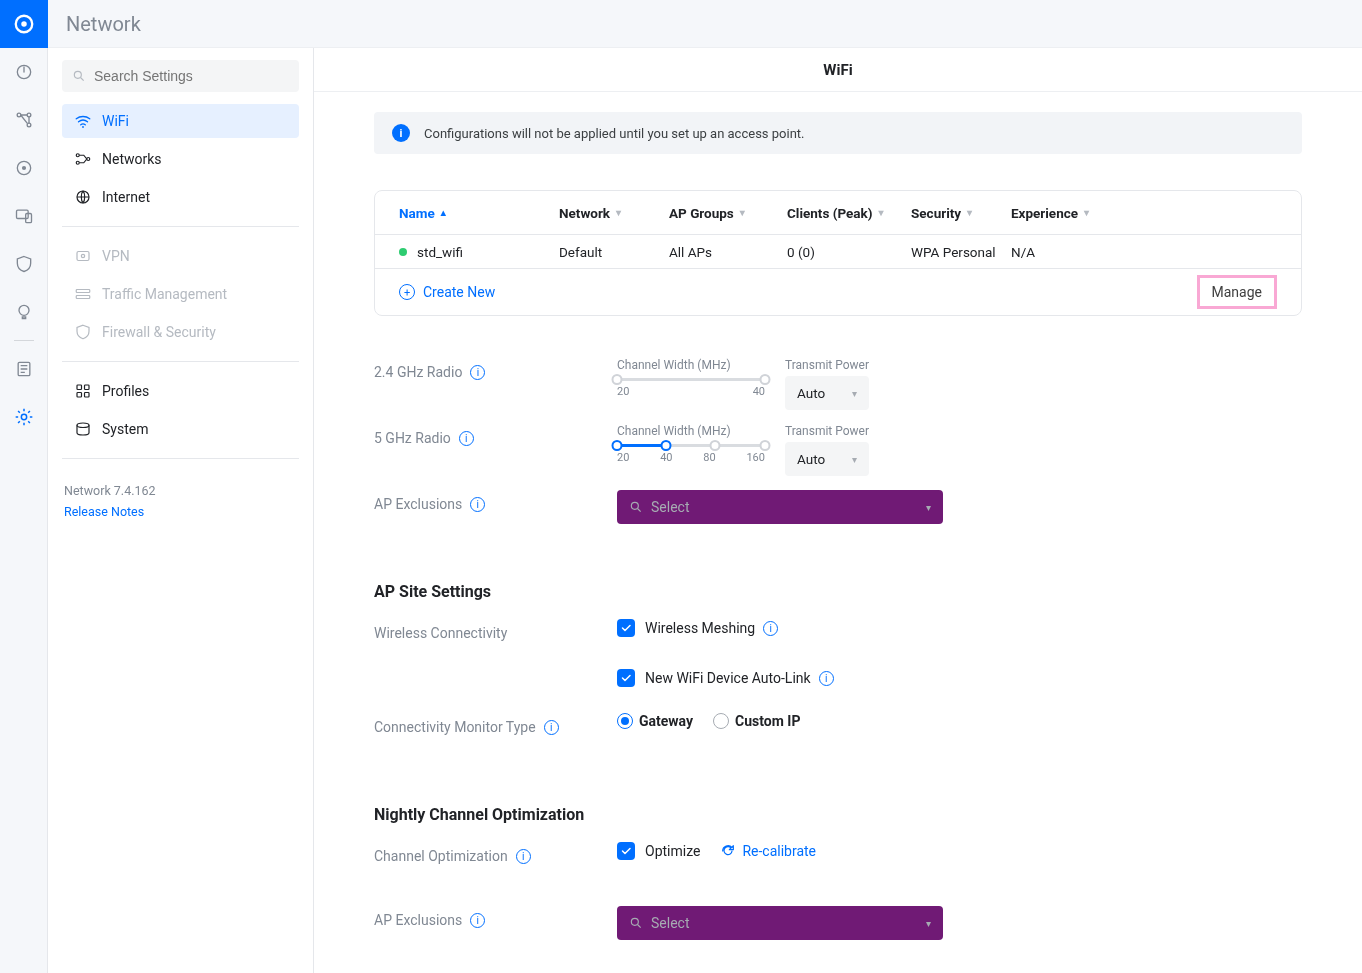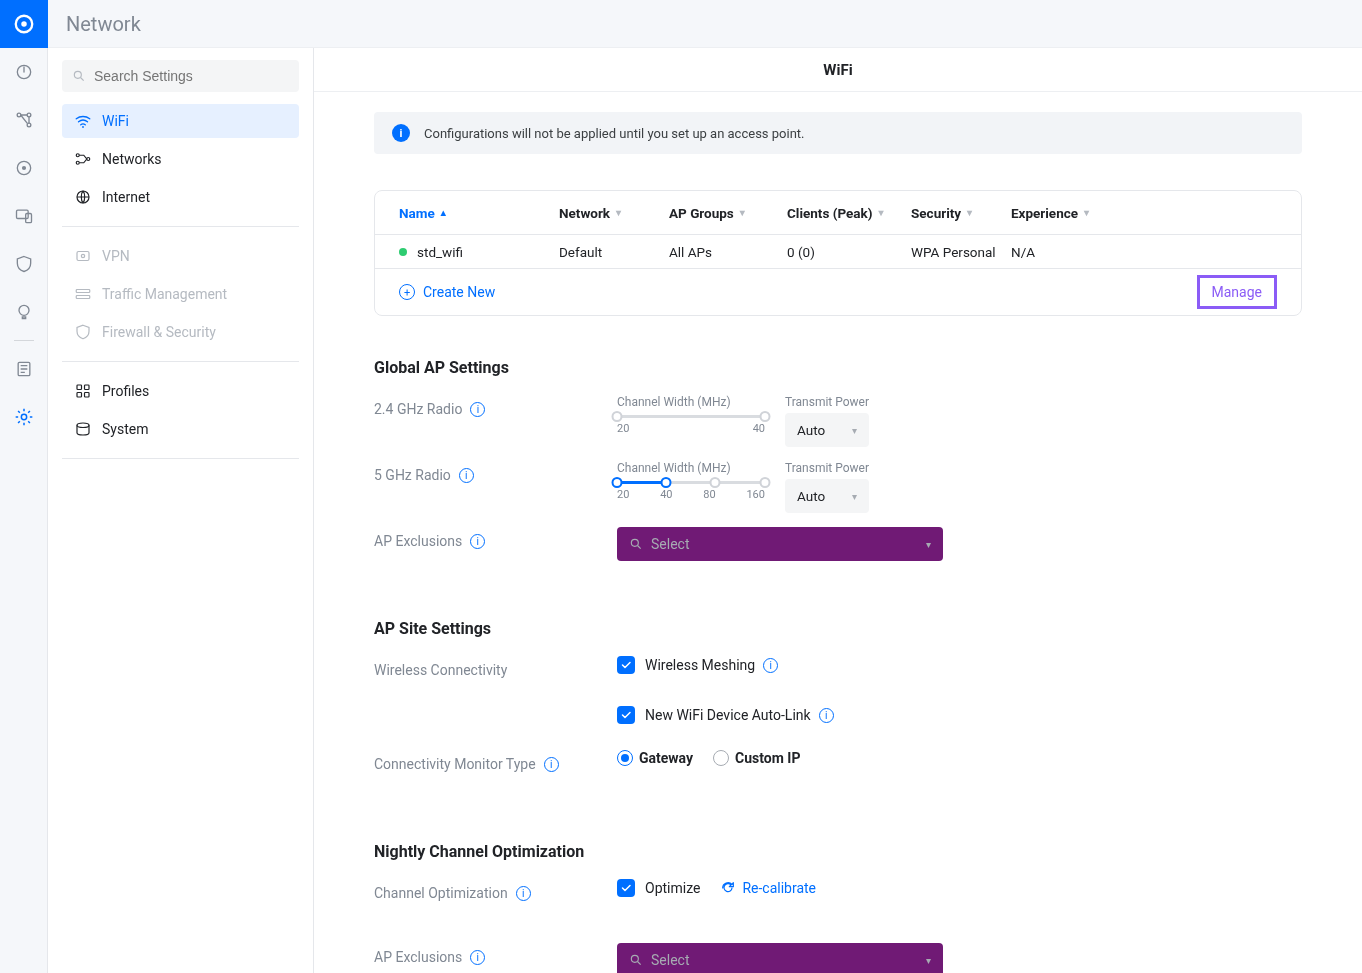--- a/index.html
+++ b/index.html
@@ -35,21 +35,21 @@
 .th { display:flex; align-items:center; cursor:pointer; }
 .th.active { color:#006fff; }
 .th .chev { margin-left:6px; color:#b5bac1; font-size:10px; }
 .th.active .chev { color:#006fff; }
 .col-name{flex:0 0 160px;} .col-net{flex:0 0 110px;} .col-apg{flex:0 0 118px;} .col-cli{flex:0 0 124px;} .col-sec{flex:0 0 100px;} .col-exp{flex:1;}
 .trow { display:flex; align-items:center; height:34px; padding:0 24px; border-bottom:1px solid #e5e7eb; font-size:13.5px; }
 .trow .dot { width:8px; height:8px; border-radius:50%; background:#2ecc71; margin-right:10px;}
 .panel-footer { display:flex; align-items:center; height:46px; padding:0 24px; }
 .create-btn { color:#006fff; display:flex; align-items:center; cursor:pointer; font-size:14px; }
 .create-btn .plus { width:16px;height:16px;border:1.5px solid #006fff;border-radius:50%;display:flex;align-items:center;justify-content:center;margin-right:8px;font-size:11px;line-height:1;}
-.manage-btn { margin-left:auto; color:#8b5cf6; padding:6px 12px; border:3px solid #8b5cf6; cursor:pointer; font-size:14px;}
+.manage-btn { margin-left:auto; color:#404040; padding:6px 12px; border:3px solid #f9a8d4; cursor:pointer; font-size:14px;}
 .section { margin-top:42px; }
 .section h3 { font-size:16px; font-weight:700; margin-bottom:18px; color:#212327; }
 .form-row { display:flex; align-items:flex-start; min-height:50px; margin-bottom:14px; }
 .form-label { flex: 0 0 243px; color:#808893; font-size:14px; display:flex; align-items:center; padding-top:6px; }
 .form-label .info { margin-left:8px; }
 .form-ctrl { flex:1; display:flex; align-items:flex-start; gap:20px; }
 .info { width:15px; height:15px; border:1.2px solid #006fff; border-radius:50%; display:inline-flex; align-items:center; justify-content:center; color:#006fff; font-size:10px; }
 .slider-group { flex:0 0 148px; }
 .slider-caption { font-size:12px; color:#808893; margin-bottom:4px; }
 .slider-track { position:relative; height:3px; background:#d9dce0; border-radius:2px; margin:6px 0 4px 0; }
@@ -225,20 +225,24 @@
             <span class="i">
                 <svg width="18" height="18" viewBox="0 0 24 24">
                   <ellipse cx="12" cy="7" rx="8" ry="3" fill="none" stroke="currentColor" stroke-width="1.6"></ellipse>
                   <path d="M4 7v10c0 1.7 3.6 3 8 3s8-1.3 8-3V7" fill="none" stroke="currentColor" stroke-width="1.6"></path>
                 </svg>
               </span>
             <span>System</span>
           </div>
           <div class="sb-divider"></div>
         </div>
+        <div class="sb-footer">
+          <div>Network 7.4.162</div>
+          <a>Release Notes</a>
+        </div>
       </div>
 
       <div class="content">
         <div class="content-header">
           <span>WiFi</span>
         </div>
         <div class="content-inner">
           <div class="info-banner">
             <span class="info-icon-c">i</span>
             <span>Configurations will not be applied until you set up an access point.</span>
@@ -287,21 +291,20 @@
                 <span class="plus">+</span>
                 <span>Create New</span>
               </div>
               <div class="manage-btn">
                 <span>Manage</span>
               </div>
             </div>
           </div>
 
           <div class="section">
-            <h3>Global AP Settings</h3>
 
             <div class="form-row">
               <div class="form-label">
                   <span>2.4 GHz Radio</span>
                   <span class="info">i</span>
                 </div>
               <div class="form-ctrl">
                 <div class="slider-group">
                   <div class="slider-caption">Channel Width (MHz)</div>
                   <div class="slider-track">

